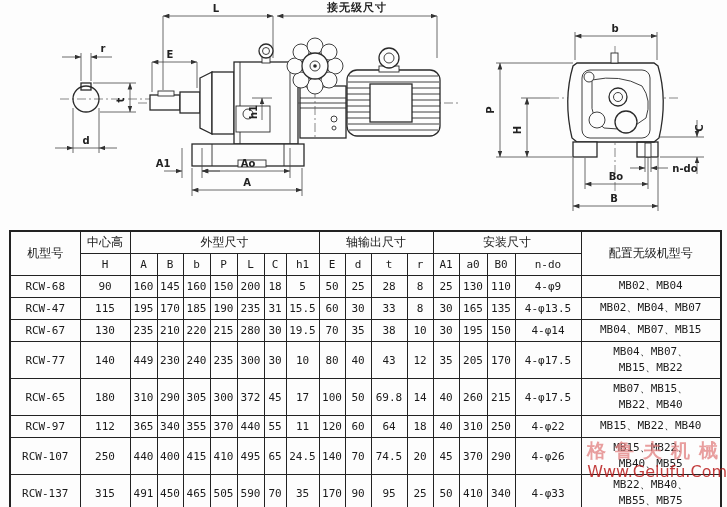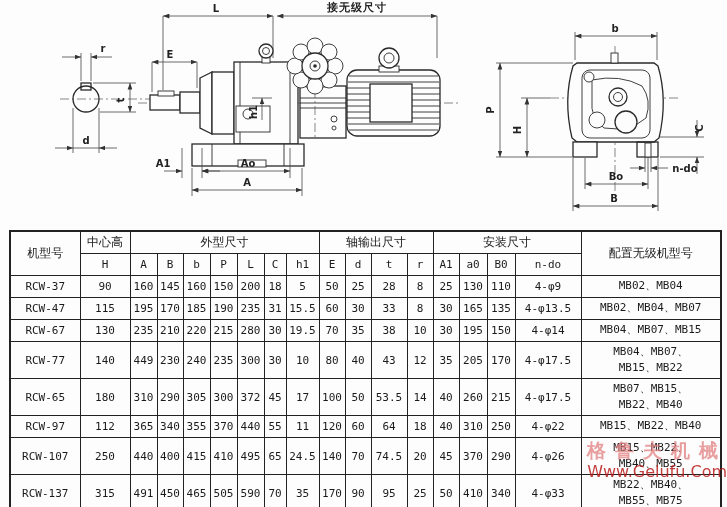--- a/index.html
+++ b/index.html
@@ -275,21 +275,21 @@
         <th class="sub">t</th>
         <th class="sub">r</th>
         <th class="sub">A1</th>
         <th class="sub">a0</th>
         <th class="sub">B0</th>
         <th class="sub">n-do</th>
       </tr>
     </thead>
     <tbody>
         <tr>
-          <td>RCW-37</td>
+          <td>RCW-68</td>
           <td>90</td>
           <td>160</td>
           <td>145</td>
           <td>160</td>
           <td>150</td>
           <td>200</td>
           <td>18</td>
           <td>5</td>
           <td>50</td>
           <td>25</td>
@@ -375,21 +375,21 @@
           <td>180</td>
           <td>310</td>
           <td>290</td>
           <td>305</td>
           <td>300</td>
           <td>372</td>
           <td>45</td>
           <td>17</td>
           <td>100</td>
           <td>50</td>
-          <td>53.5</td>
+          <td>69.8</td>
           <td>14</td>
           <td>40</td>
           <td>260</td>
           <td>215</td>
           <td>4-φ17.5</td>
           <td class="matched">
             <div>MB07、MB15、</div>
             <div>MB22、MB40</div>
           </td>
         </tr>

